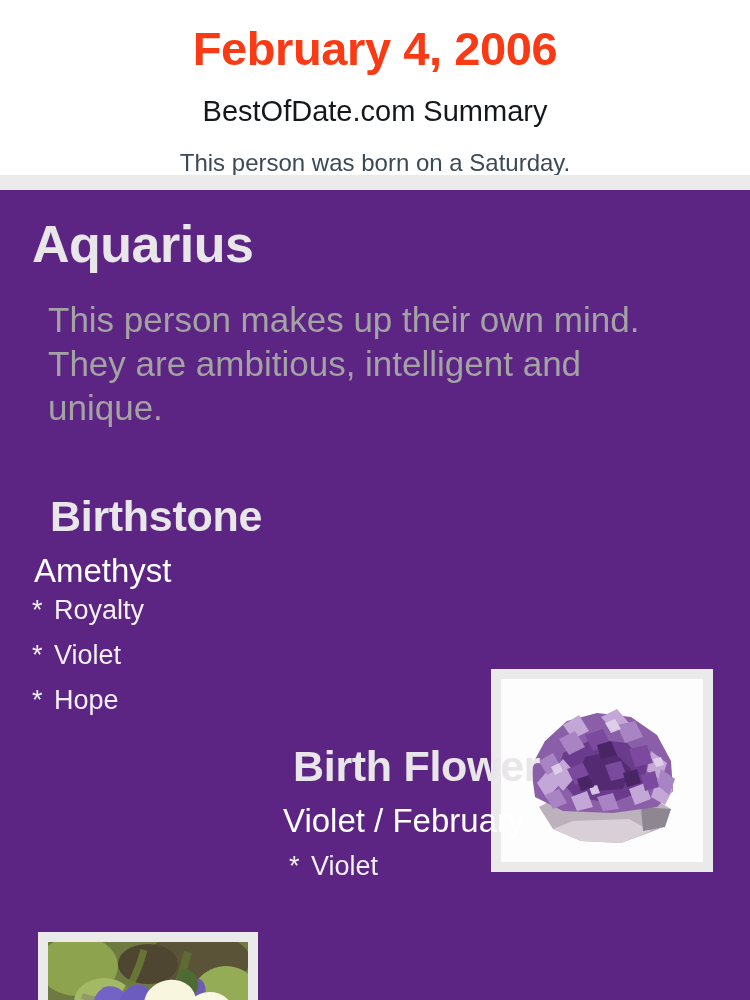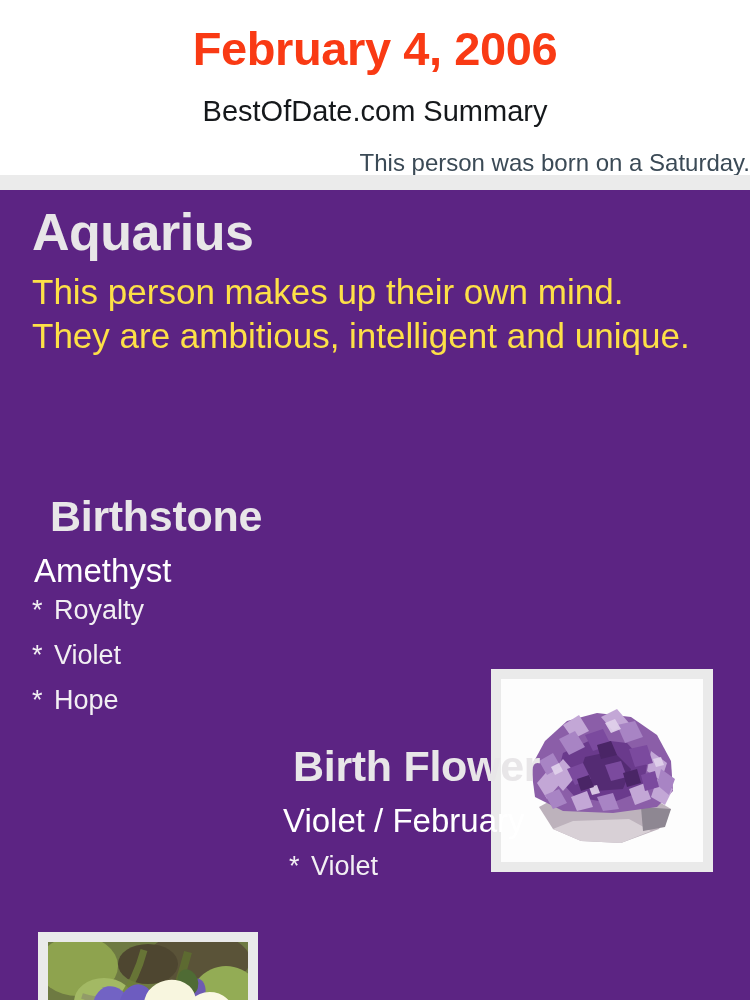--- a/index.html
+++ b/index.html
@@ -48,21 +48,20 @@
     line-height: 1.1;
     color: #15181B;
   }
   .born-line {
     margin: 0;
     padding-top: 6px;
     font-size: 24px;
     font-weight: normal;
     line-height: 1.1;
     color: #3B4A56;
-    text-align: right;
   }
 
   
   .divider {
     position: absolute;
     left: 0;
     top: 175px;
     width: 750px;
     height: 15px;
     background: #EBEBEB;
@@ -76,38 +75,38 @@
     width: 750px;
     height: 810px;
     background: #5C2483;
     overflow: hidden;
   }
 
   
   .zodiac {
     position: absolute;
     left: 32px;
-    top: 16px;
+    top: 28px;
     width: 660px;
   }
   .zodiac-name {
     margin: 0;
     font-size: 52px;
     font-weight: bold;
     line-height: 1.0;
     color: #E8E6E8;
     letter-spacing: -0.5px;
   }
   .zodiac-desc {
-    margin: 0;
+    margin: 16px;
     padding-top: 12px;
     font-size: 35px;
     font-weight: normal;
     line-height: 1.25;
-    color: #fde047;
+    color: #a3a3a3;
   }
 
   
   .sect-heading {
     margin: 10px;
     font-size: 43px;
     font-weight: bold;
     line-height: 1.0;
     color: #E8E6E8;
     letter-spacing: -0.3px;

